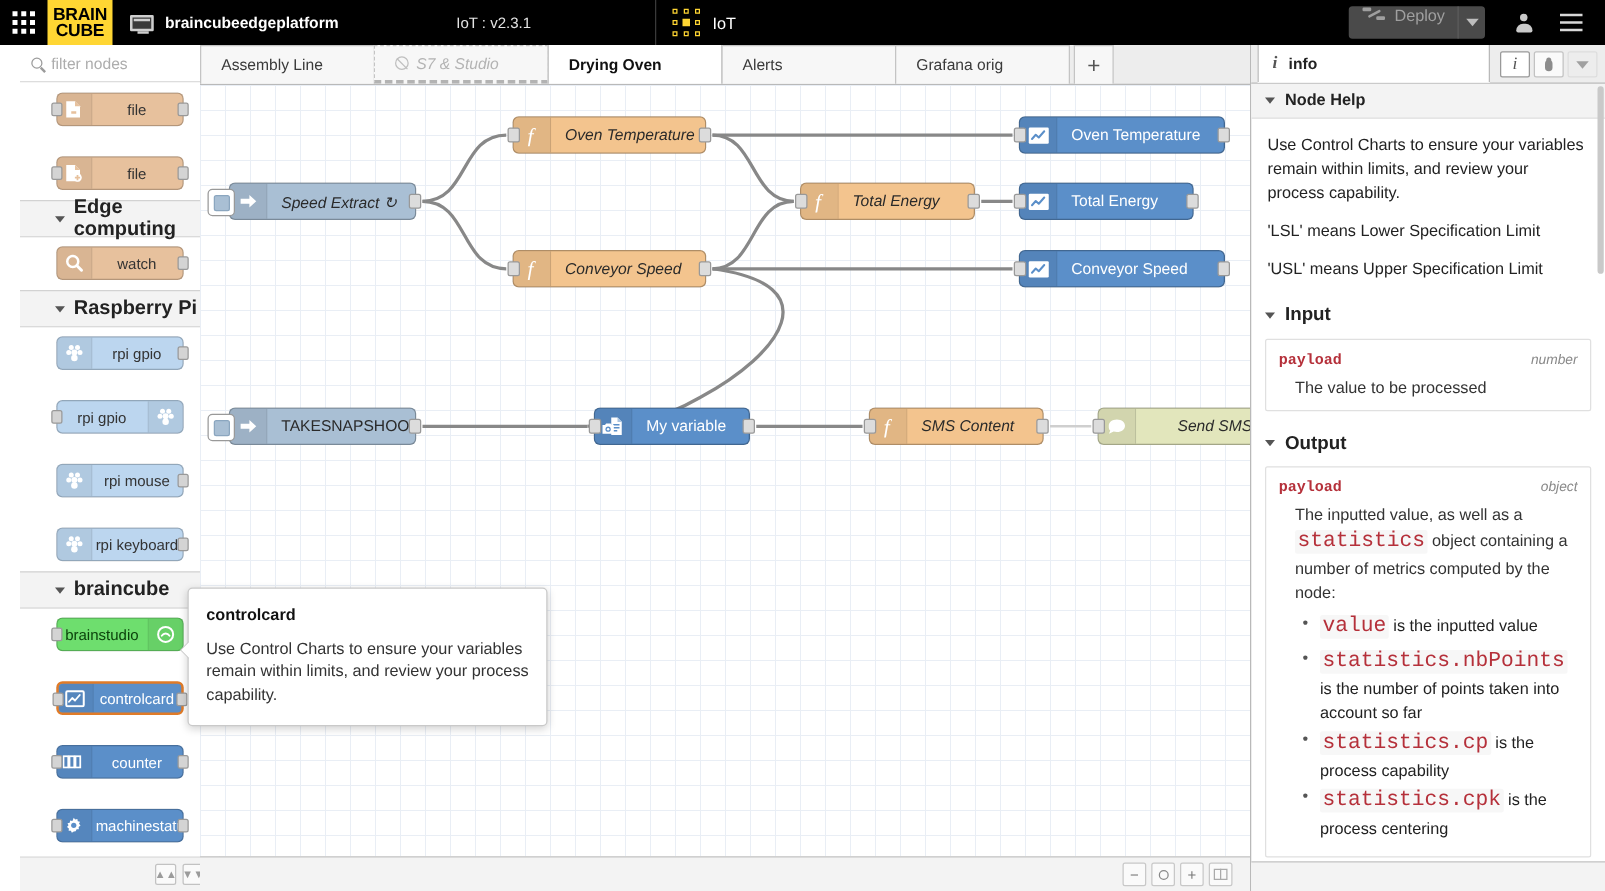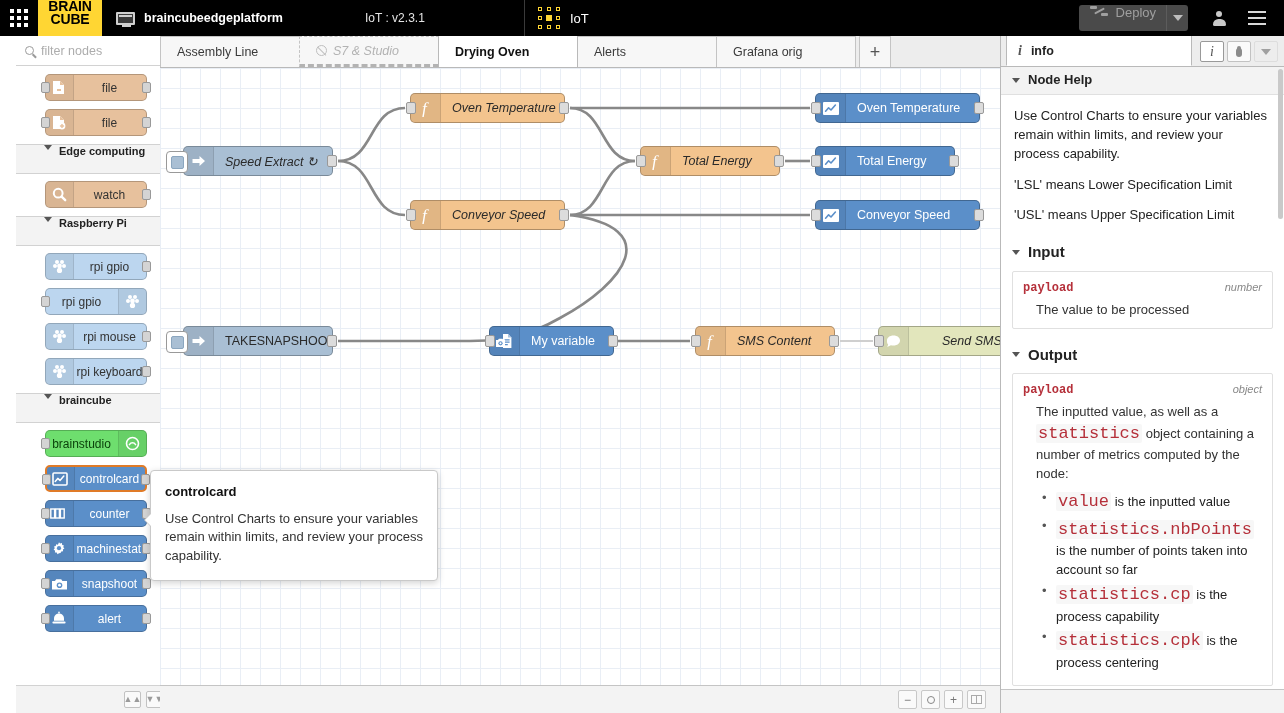--- a/index.html
+++ b/index.html
@@ -20,23 +20,23 @@
     z-index: 60;
   }
   .hdr-apps {
     width: 38px; display: flex; align-items: center; justify-content: center;
     background: #000;
   }
   .grid9 { display: grid; grid-template-columns: repeat(3, 4px); grid-gap: 3px; }
   .grid9 i { display: block; width: 4px; height: 4px; background: #fff; }
 
   .hdr-logo {
-    width: 64px; background: #FFD633;
+    width: 52px; background: #FFD633;
     display: flex; flex-direction: column;
-    align-items: center; 
+    align-items: center; justify-content: center;
     line-height: 0.95;
   }
   .hdr-logo span {
     font-size: 14px; font-weight: bold; color: #000;
     letter-spacing: -0.2px; font-family: "Liberation Sans", sans-serif;
   }
 
   .hdr-platform {
     display: flex; align-items: center; gap: 9px;
     padding-left: 14px; color: #fff;
@@ -156,33 +156,33 @@
     color: #333; width: 120px;
     font-family: "Liberation Sans", sans-serif;
   }
   #palette-search input::placeholder { color: #adadad; }
 
   #palette-scroll { flex: 1 1 auto; overflow: hidden; background: #fff; position: relative; }
 
   .pal-cat-header {
     height: 30px; background: #f3f3f3;
     border-top: 1px solid #d2d2d2; border-bottom: 1px solid #d2d2d2;
-    display: flex; gap: 7px; padding-left: 28px;
-    font-size: 11px; font-weight: bold; color: #222;
+    display: flex; align-items: center; gap: 7px; padding-left: 28px;
+    font-size: 16px; font-weight: bold; color: #222;
     cursor: pointer;
   }
   .chev {
     width: 0; height: 0; border-left: 4px solid transparent;
     border-right: 4px solid transparent; border-top: 5px solid #555;
   }
   .pal-cat-body { background: #fff; padding: 7px 0 8px 0; }
 
   .pal-node {
     position: relative; width: 102px; height: 27px;
-    margin: 0 auto 8px auto; border-radius: 5px;
+    margin: 0 auto 24px auto; border-radius: 5px;
     display: flex; align-items: center;
     font-size: 12px; color: #333;
     border: 1px solid rgba(0,0,0,0.22);
     cursor: grab;
   }
   .pal-node:last-child { margin-bottom: 0; }
   .pal-node .pn-icon {
     width: 28px; height: 100%; flex: 0 0 auto;
     border-right: 1px solid rgba(0,0,0,0.10);
     border-radius: 4px 0 0 4px;
@@ -883,21 +883,21 @@
       </span>
     <span class="fn-icon">
       <svg class="gly" width="16" height="14" viewBox="0 0 16 14">
         <path d="M1.5 5h7V2l5.5 5-5.5 5V9h-7z" fill="#fff"></path>
       </svg>
     </span>
     <span class="fn-label">TAKESNAPSHOOT</span>
     <span class="fport right"></span>
   </div>
 
-  <div class="fnode c-cc upright" style="left:329px; top:258px; width:125px;">
+  <div class="fnode c-cc upright" style="left:315px; top:258px; width:125px;">
     <span class="fport left"></span>
     <span class="fn-icon">
       <svg class="gly" width="19" height="16" viewBox="0 0 19 16">
         <path d="M8 1h5l3.4 3.4V15H8z" fill="#fff"></path>
         <path d="M13 1v3.6h3.4" fill="#a9c3e0"></path>
         <path d="M9.6 6.2h5v1.2h-5zM9.6 8.6h5v1.2h-5zM9.6 11h3.2v1.2H9.6z" fill="#5b8fc9"></path>
         <path d="M1 7h2l.9-1.3h3.6L8.4 7H10v7H1z" fill="#fff"></path>
         <circle cx="5.5" cy="10.3" r="2.1" fill="#5b8fc9"></circle>
         <circle cx="5.5" cy="10.3" r="1" fill="#fff"></circle>
       </svg>

